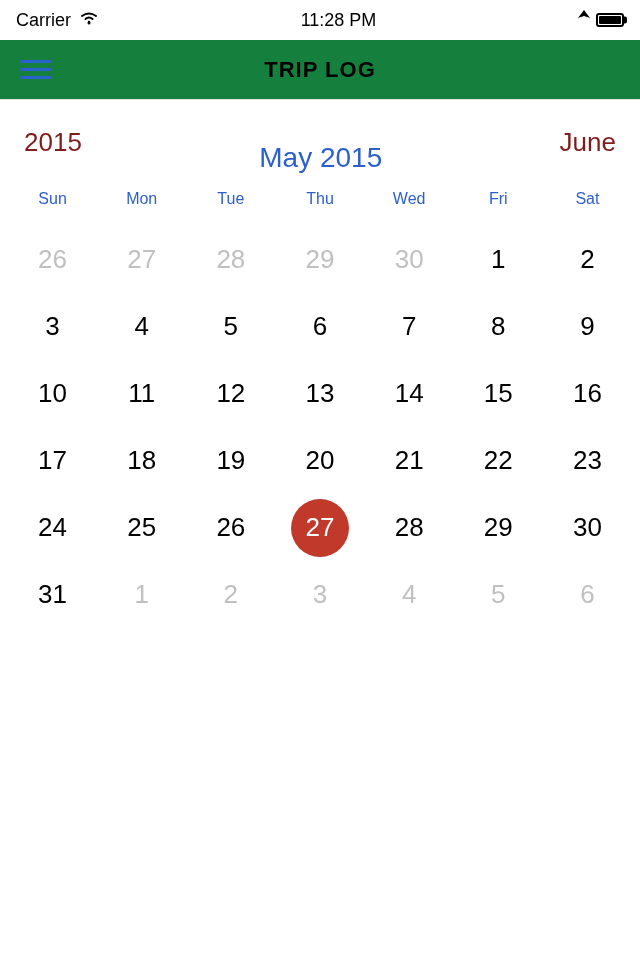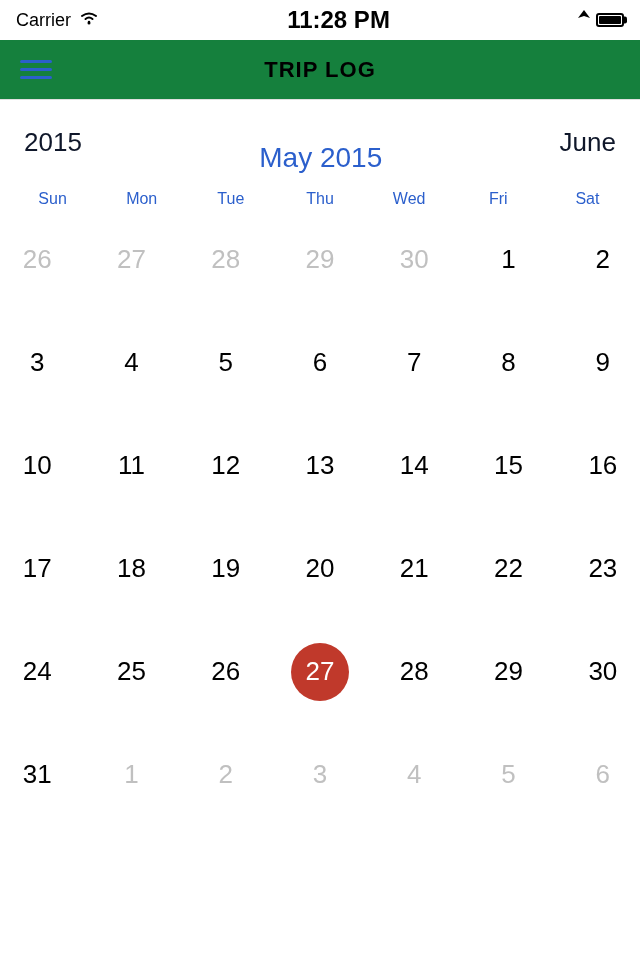--- a/index.html
+++ b/index.html
@@ -24,22 +24,22 @@
     }
     .status-left {
       display: flex;
       align-items: center;
       gap: 8px;
       font-size: 18px;
       font-weight: 500;
       color: #000;
     }
     .status-center {
-      font-size: 24px;
-      font-weight: 700;
+      font-size: 18px;
+      font-weight: 400;
       color: #000;
     }
     .status-right {
       display: flex;
       align-items: center;
       gap: 6px;
     }
     .wifi-icon {
       font-size: 16px;
       color: #000;
@@ -112,21 +112,21 @@
     
     .month-nav {
       display: flex;
       justify-content: space-between;
       align-items: center;
       padding: 20px 24px 16px;
       height: 80px;
     }
     .month-nav-side {
       font-size: 26px;
-      color: #0f172a;
+      color: #7f1d1d;
       font-weight: 400;
       cursor: pointer;
     }
     .month-nav-center {
       font-size: 28px;
       color: #2b5fcc;
       font-weight: 400;
       margin-top: 31px;
     }
 
@@ -146,21 +146,20 @@
       font-size: 16px;
       color: #2b5fcc;
       padding: 10px 0;
       font-weight: 400;
     }
 
     
     .calendar-grid {
       display: grid;
       grid-template-columns: repeat(7, 1fr);
-      gap: 36px;
     }
     .calendar-cell {
       text-align: center;
       padding: 18px 0;
       font-size: 26px;
       font-weight: 400;
       color: #000;
       position: relative;
     }
     .calendar-cell.other-month {

